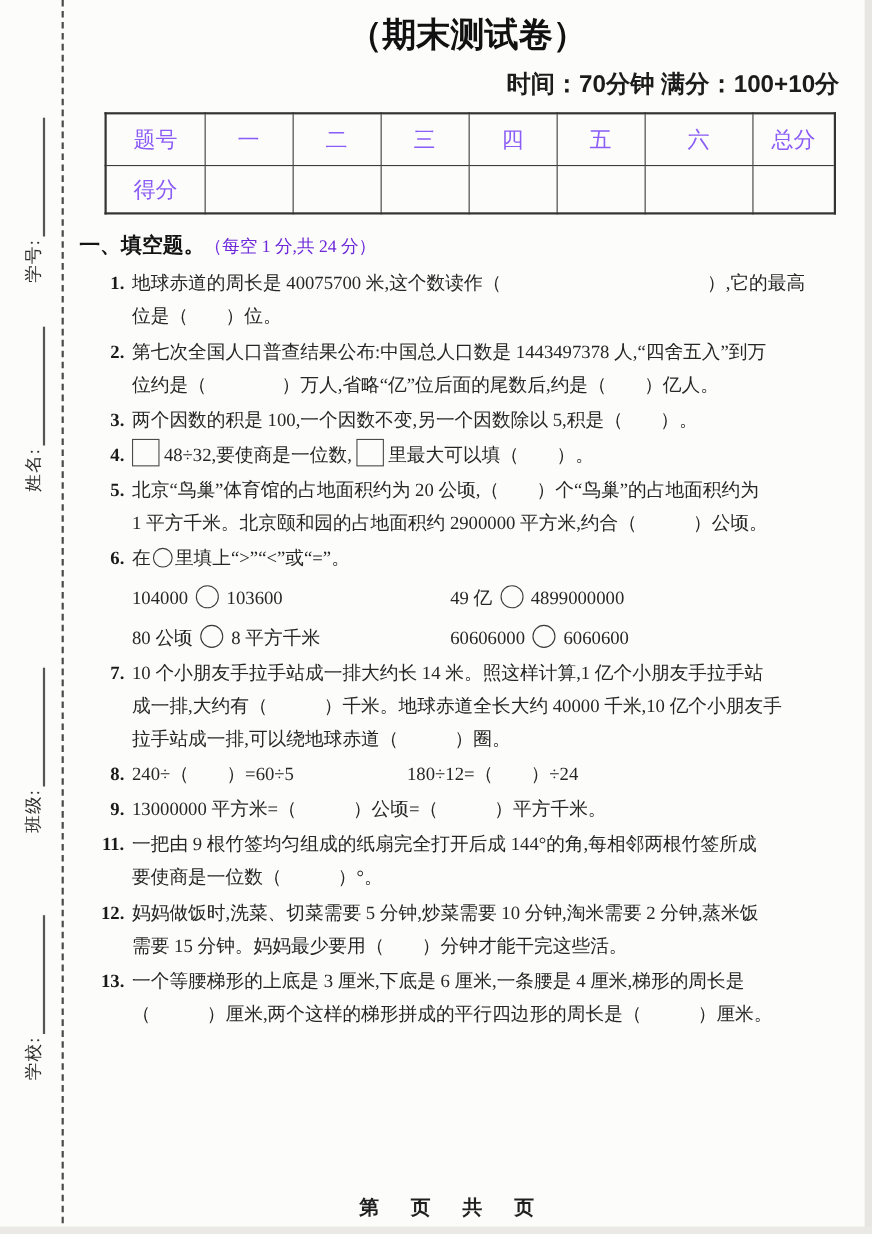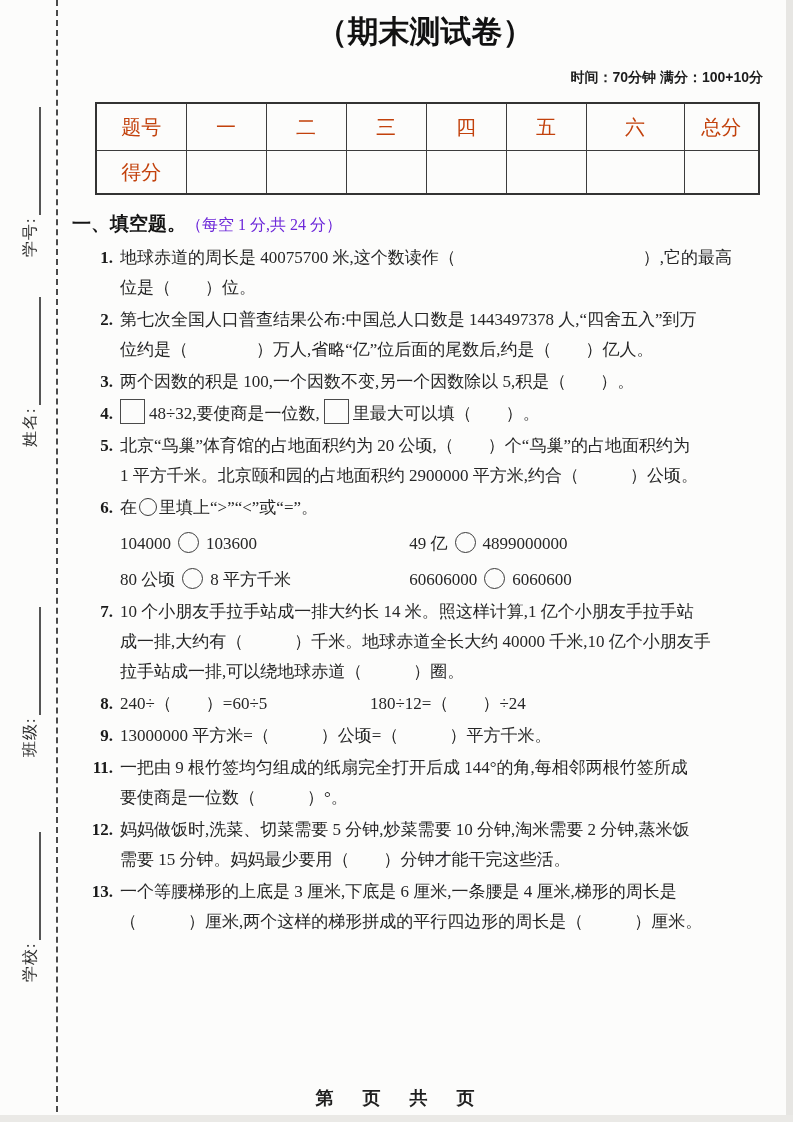--- a/index.html
+++ b/index.html
@@ -29,30 +29,30 @@
     font-size:40px; line-height:56px; font-weight:900; letter-spacing:1px; color:#111;
   }
   .subtitle {
     margin-top:10px; text-align:center;
     font-family:"Liberation Sans","DejaVu Sans",sans-serif;
     font-size:31px; line-height:44px; font-weight:900; color:#111;
   }
   .meta {
     margin-top:10px; text-align:right; padding-right:12px;
     font-family:"Liberation Sans","DejaVu Sans",sans-serif;
-    font-size:14px; line-height:26px; font-weight:bold; color:#1c1c1c;
+    font-size:22px; line-height:26px; font-weight:bold; color:#1c1c1c;
   }
   .score-table {
     border-collapse:collapse; table-layout:fixed;
     margin:12px 0 0 20px; width:663px;
     border:2px solid #333;
   }
   .score-table td {
     border:1px solid #3c3c3c; text-align:center;
-    font-size:20px; color:#c2410c; padding:0;
+    font-size:20px; color:#8b5cf6; padding:0;
   }
   .score-table tr:first-child td { height:46px; }
   .score-table tr:last-child td { height:42px; }
   .section-heading { margin:16px 0 0 -3px; line-height:26px; white-space:nowrap; }
   .sec-title {
     font-family:"Liberation Sans","DejaVu Sans",sans-serif;
     font-weight:bold; font-size:19px; color:#141414;
   }
   .sec-note { font-size:16px; color:#6d28d9; }
   
@@ -72,21 +72,21 @@
     display:inline-block; width:19px; height:19px;
     border:1.6px solid #3a3a3a; border-radius:50%;
     vertical-align:-4px; margin:0 7px;
   }
   .cmp-circle.small { width:16px; height:16px; margin:0 2px; vertical-align:-3px; }
   .cmp-row { margin-top:6px; }
   .cmp-pair { display:inline-block; min-width:285px; }
   .col-left { display:inline-block; min-width:250px; }
   
   .footer {
-    position:absolute; left:71px; width:660px; top:1086px; text-align:center;
+    position:absolute; left:82px; width:660px; top:1086px; text-align:center;
     font-family:"Liberation Sans","DejaVu Sans",sans-serif;
     font-size:18px; font-weight:600; letter-spacing:12px; color:#1f1f1f;
   }
   .scan-edge-right { position:absolute; right:0; top:0; width:7px; height:1122px; background:#e7e6e3; }
   .scan-edge-bottom { position:absolute; left:0; bottom:0; width:793px; height:7px; background:#eae9e6; }
 </style>
 </head>
 <body>
 
 <div class="page">

